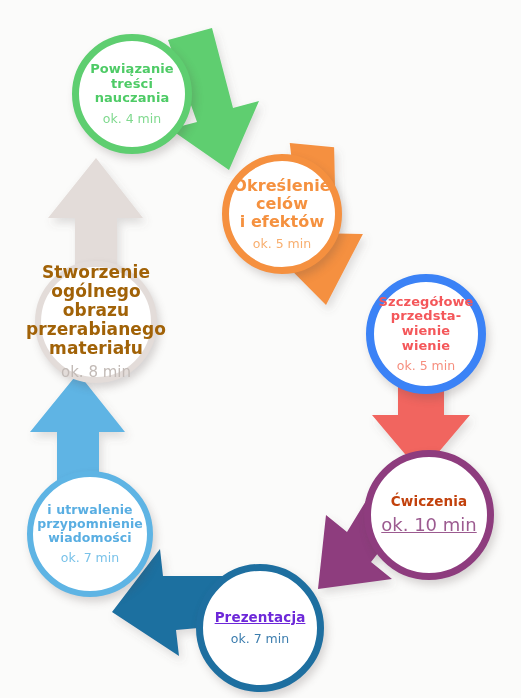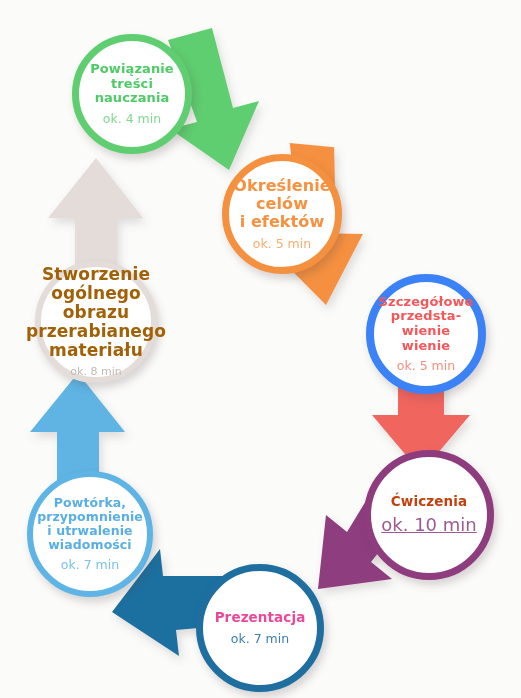--- a/index.html
+++ b/index.html
@@ -47,30 +47,30 @@
 
   .n-red{left:366px;top:258px;width:120px;height:120px;border:8px solid #3b82f6;}
   .n-red .title{font-size:13px;color:#F4575A;}
   .n-red .dur{font-size:12.5px;color:#F68E7E;}
 
   .n-purple{left:364px;top:434px;width:130px;height:130px;border:7px solid #8E3C7E;}
   .n-purple .title{font-size:13.5px;color:#c2410c;}
   .n-purple .dur{font-size:18px;color:#9C5B90;text-decoration:underline;}
 
   .n-darkblue{left:196px;top:548px;width:128px;height:128px;border:7px solid #1E6FA0;}
-  .n-darkblue .title{font-size:13.5px;color:#ec4899;}
+  .n-darkblue .title{font-size:13.5px;color:#6d28d9;text-decoration:underline;}
   .n-darkblue .dur{font-size:12.5px;color:#3C7DAE;}
 
   .n-lightblue{left:27px;top:455px;width:126px;height:126px;border:6px solid #5EB4E4;}
   .n-lightblue .title{font-size:12.5px;color:#59AEE2;}
   .n-lightblue .dur{font-size:12.5px;color:#79C2E9;}
 
   .n-gray{left:35px;top:245px;width:122px;height:122px;border:6px solid #E3DCD9;}
   .n-gray .title{font-size:17px;color:#a16207;}
-  .n-gray .dur{font-size:11px;color:#C2BAB6;}
+  .n-gray .dur{font-size:15px;color:#C2BAB6;}
 
   .arrowsvg{position:absolute;left:0;top:0;width:521px;height:698px;}
 </style>
 </head>
 <body>
 
 <div id="stage">
 
   <div class="layer arrows">
     <svg class="arrowsvg" viewBox="0 0 521 698">
@@ -149,23 +149,22 @@
 
     <div class="node n-darkblue">
       <div class="title">
         <div>Prezentacja</div>
       </div>
       <div class="dur">ok. 7 min</div>
     </div>
 
     <div class="node n-lightblue">
       <div class="title">
-        <div>Powtórka,</div>
+        <div>i utrwalenie</div>
         <div>przypomnienie</div>
-        <div>i utrwalenie</div>
         <div>wiadomości</div>
       </div>
       <div class="dur">ok. 7 min</div>
     </div>
 
     <div class="node n-gray">
       <div class="title">
         <div>Stworzenie</div>
         <div>ogólnego</div>
         <div>obrazu</div>

